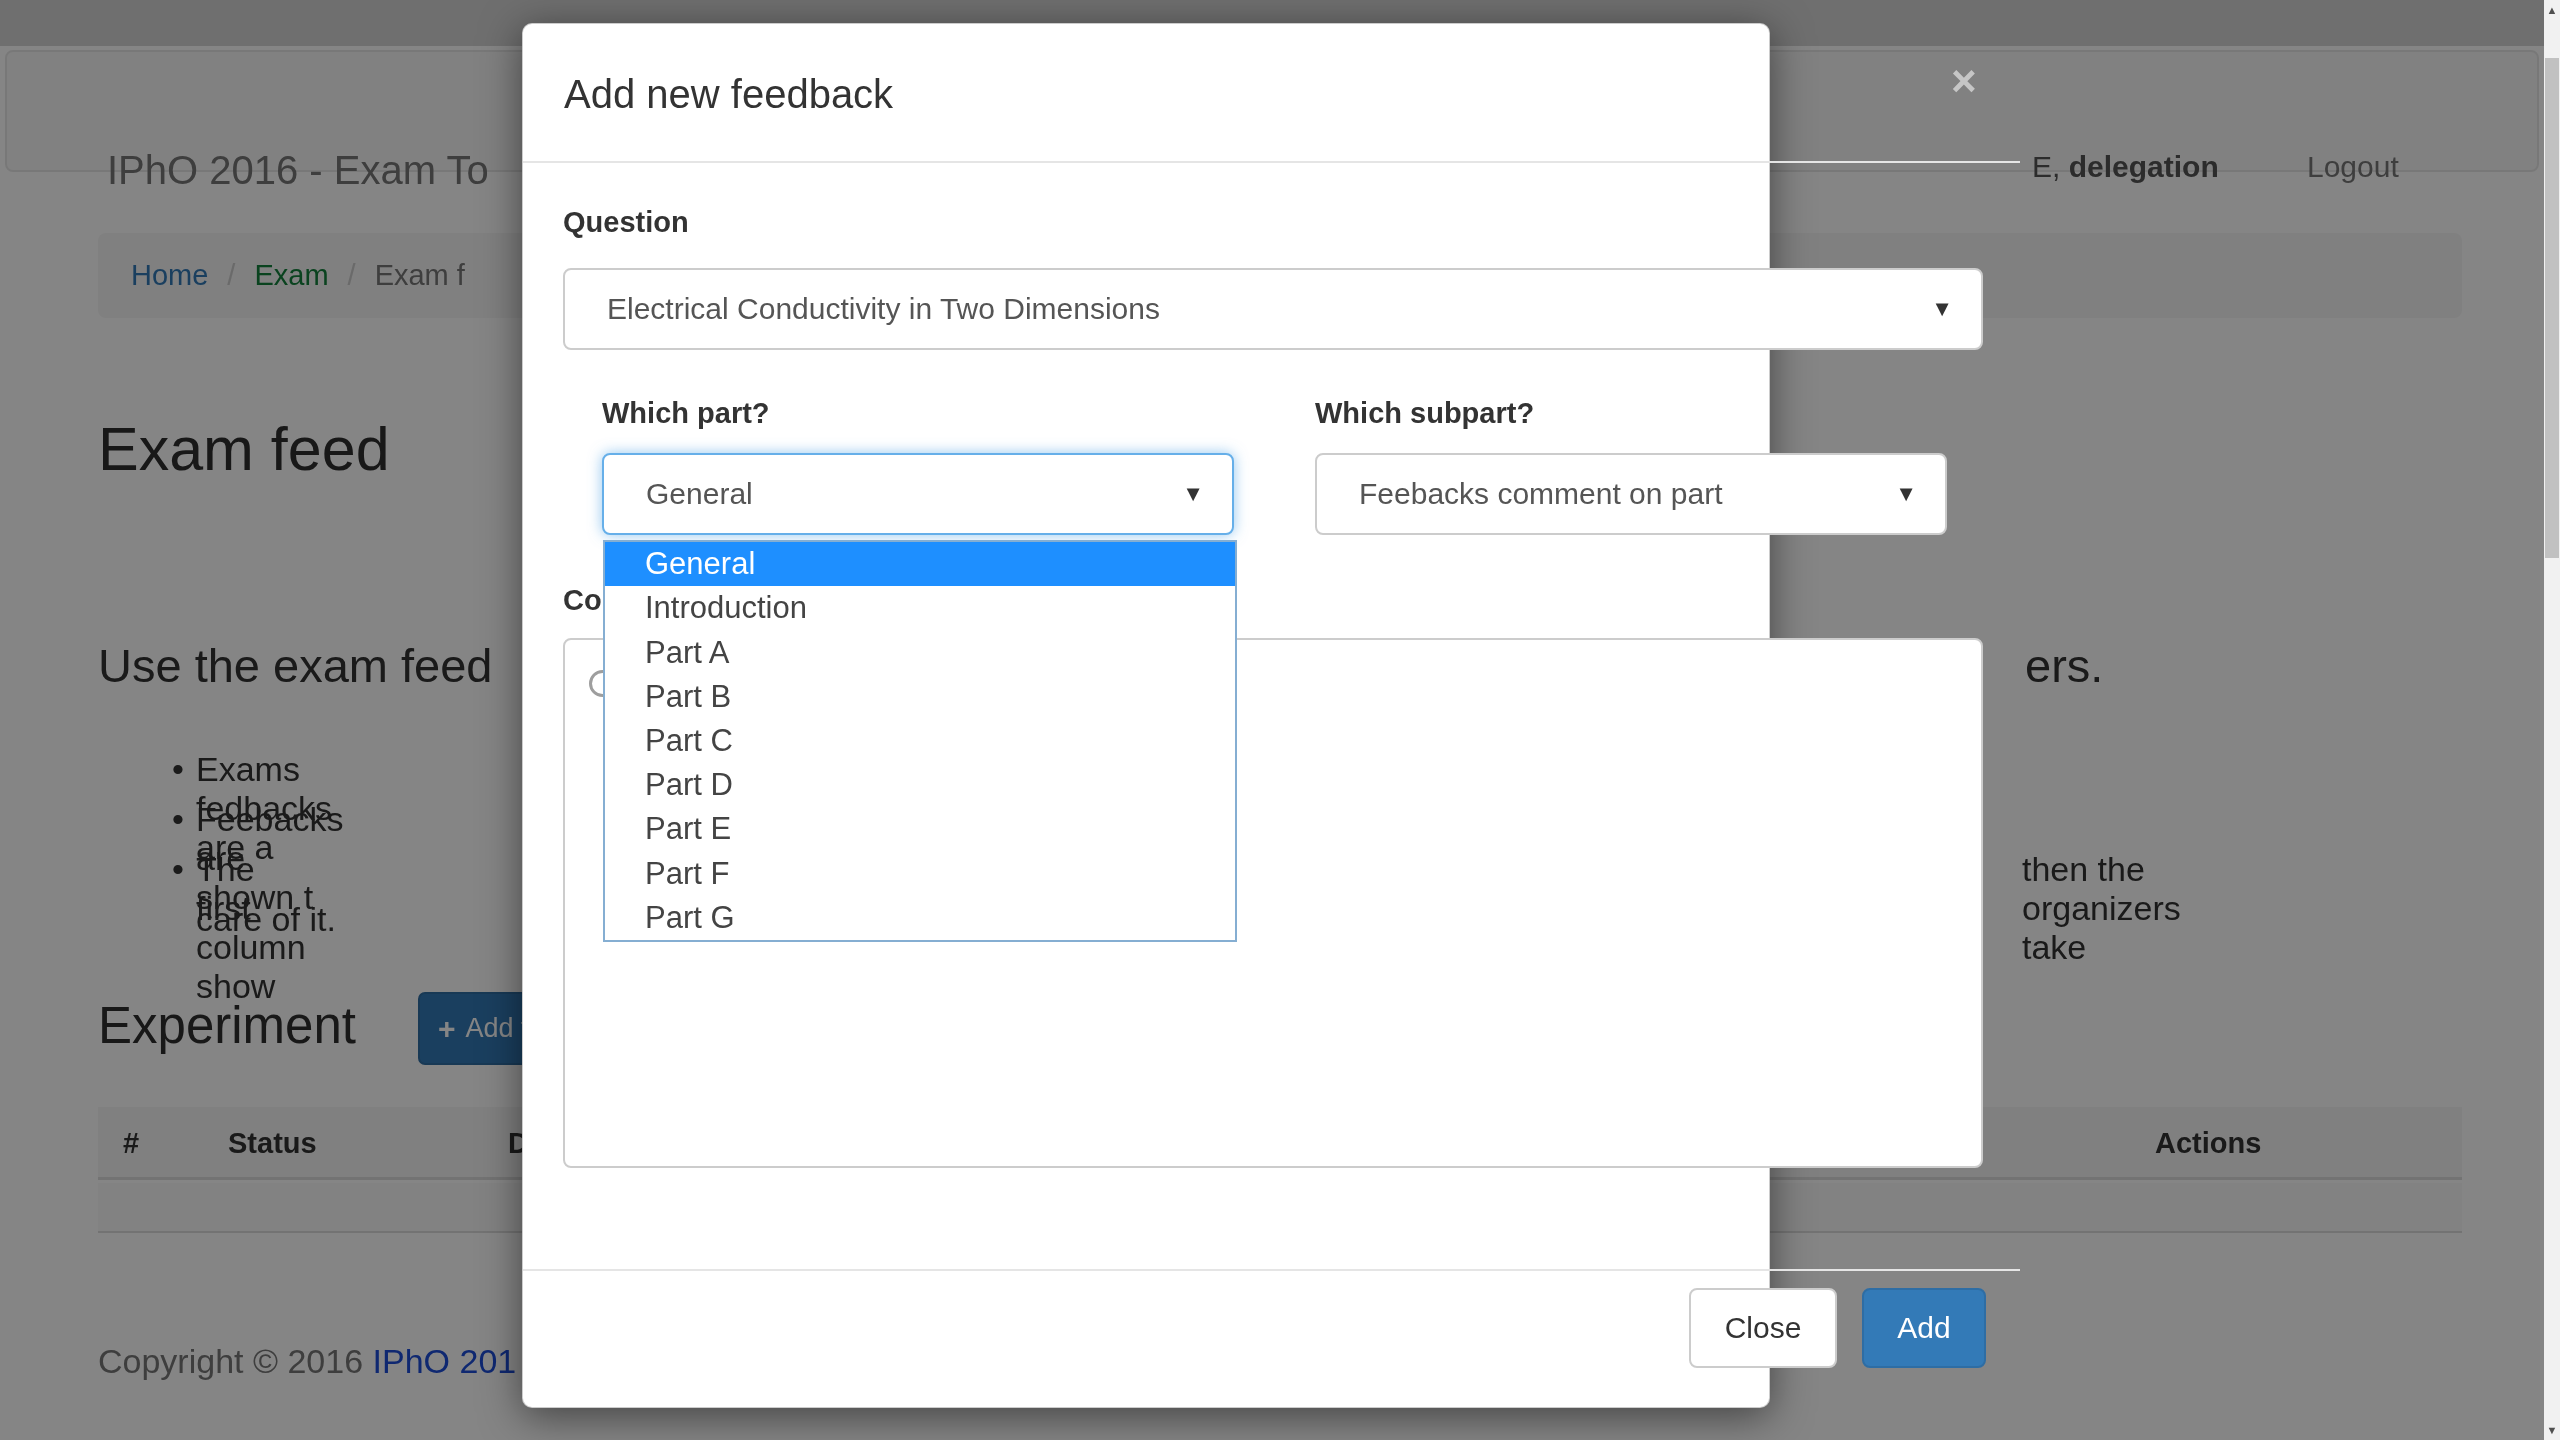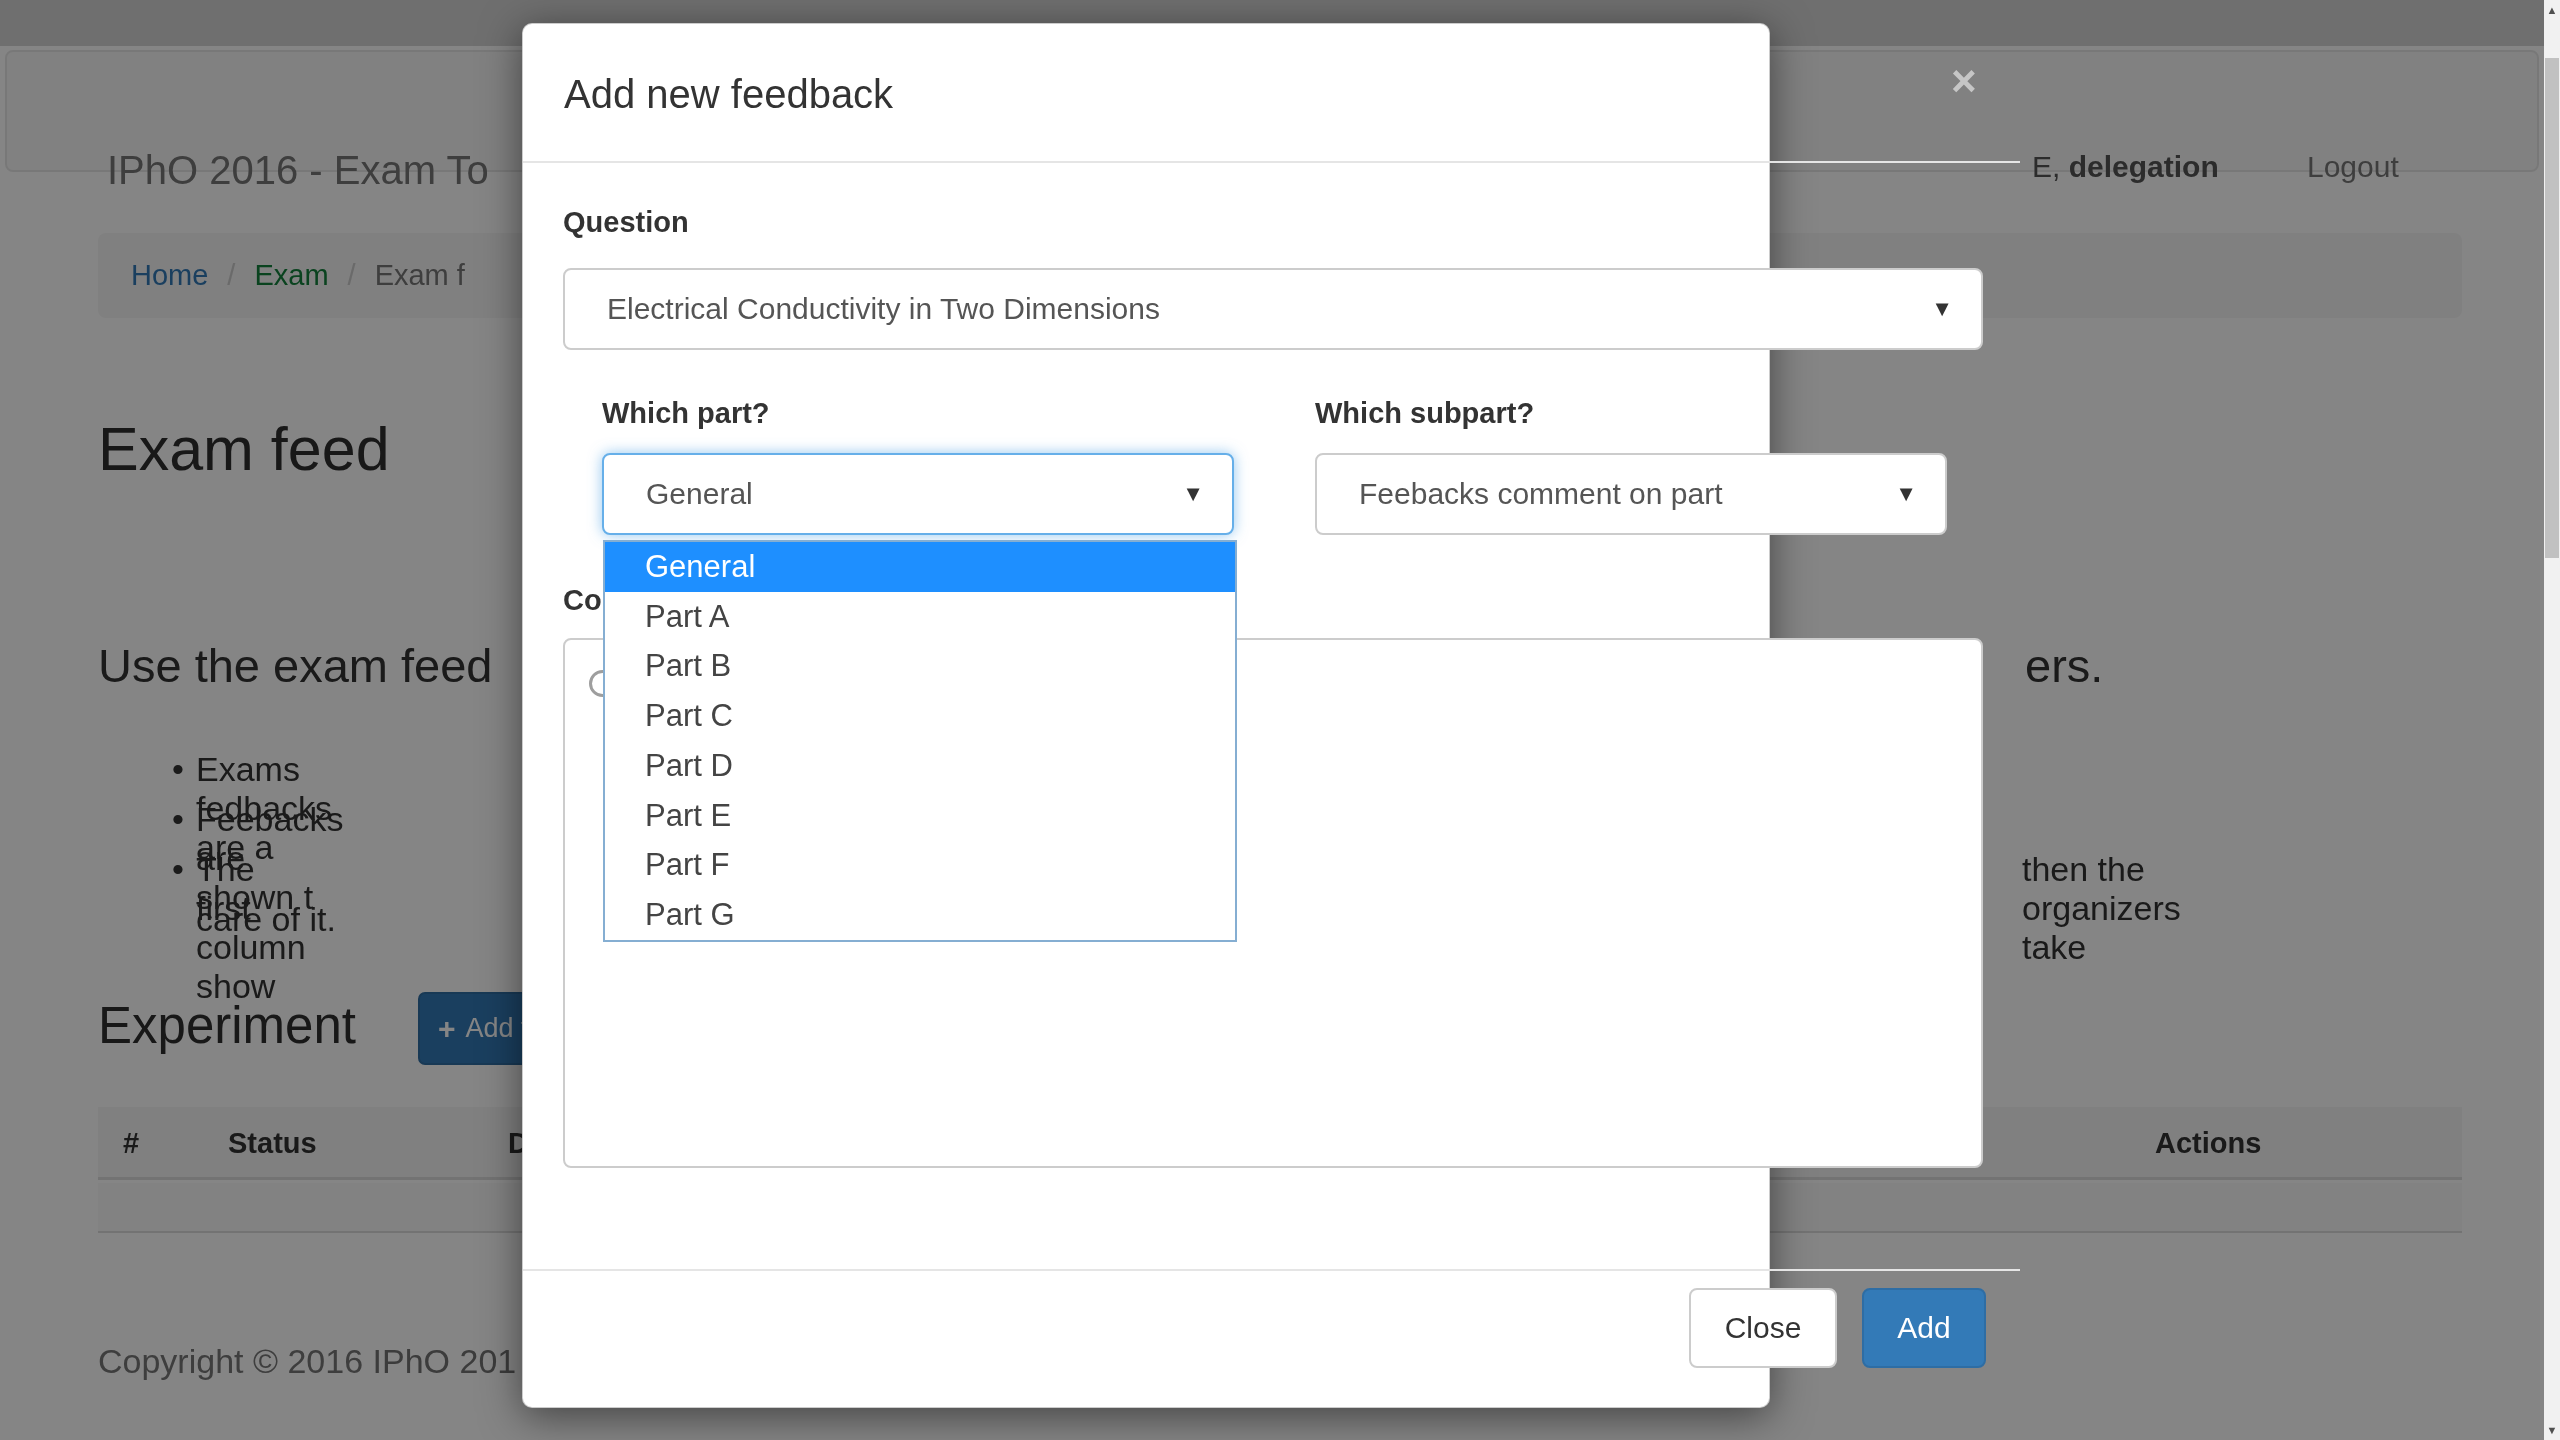--- a/index.html
+++ b/index.html
@@ -31,21 +31,21 @@
   #add-feedback-btn { left:418px; top:992px; width:220px; height:73px; background:#337ab7;
         border:2px solid #2e6da4; border-radius:7px; color:#fff; font-size:27px;
         display:flex; align-items:center; padding-left:18px; }
   #add-feedback-btn .plus { font-weight:bold; font-size:30px; margin-right:10px; }
   #thead-row { left:98px; top:1107px; width:2364px; height:73px; background:#f5f5f5;
                border-bottom:3px solid #ddd; font-weight:bold; font-size:29px; color:#333; }
   #thead-row span { position:absolute; top:20px; }
   #stripe-row { left:98px; top:1183px; width:2364px; height:50px; background:#f9f9f9;
                 border-bottom:2px solid #ddd; }
   #footer { left:98px; top:1342px; font-size:34px; color:#777; }
-  #footer a { color:#737373; text-decoration:none; }
+  #footer a { color:#1d4ed8; text-decoration:none; }
 
   
   #backdrop { position:absolute; left:0; top:0; width:2544px; height:1440px;
               background:rgba(0,0,0,0.48); z-index:50; }
 
   
   #modal { position:absolute; left:522px; top:23px; width:1248px; height:1385px;
            background:#fff; border:1px solid rgba(0,0,0,.2); border-radius:10px;
            box-shadow:0 8px 40px rgba(0,0,0,.5); z-index:100; }
   #modal-title { left:41px; top:48px; font-size:40px; color:#333; }
@@ -174,20 +174,21 @@
     <span>Feebacks comment on part</span>
     <span class="caret">▼</span>
   </div>
 
   <span id="comment-label" class="abs lbl">Comment</span>
   <div id="comment-box" class="abs"></div>
   <div id="mystery-circle" class="abs"></div>
 
   <div id="part-dropdown">
     <div class="opt selected">General</div>
+    <div class="opt">Introduction</div>
     <div class="opt">Part A</div>
     <div class="opt">Part B</div>
     <div class="opt">Part C</div>
     <div class="opt">Part D</div>
     <div class="opt">Part E</div>
     <div class="opt">Part F</div>
     <div class="opt">Part G</div>
   </div>
 
   <div id="modal-footer-line" class="abs"></div>

